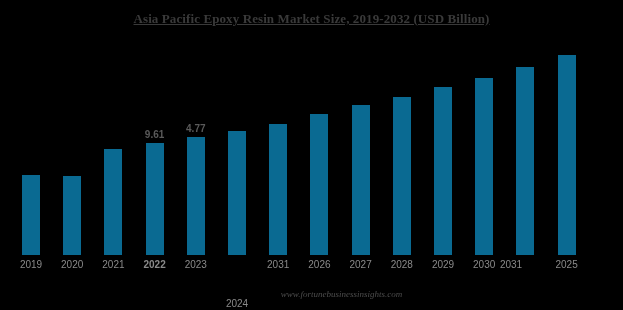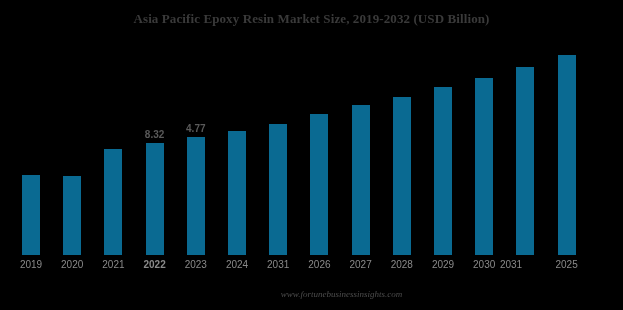--- a/index.html
+++ b/index.html
@@ -30,20 +30,21 @@
     left: 0;
     width: 623px;
     text-align: center;
     font-family: "Liberation Serif", "DejaVu Serif", serif;
     font-weight: bold;
     font-size: 13px;
     line-height: 16px;
     letter-spacing: 0.1px;
     color: #3a3a3a;
     white-space: nowrap;
+    text-decoration: underline;
   }
 
   
   #plot-area {
     position: absolute;
     left: 0;
     top: 40px;
     width: 623px;
     height: 215px;
   }
@@ -125,21 +126,21 @@
         <div class="bar" title="2019: 5.96" style="height: 80.1px; background: rgb(10, 106, 146);"></div>
       </div>
       <div class="bar-group" style="left: 63.2px;">
         <div class="bar" title="2020: 5.89" style="height: 79.1px; background: rgb(10, 106, 146);"></div>
       </div>
       <div class="bar-group" style="left: 104.4px;">
         <div class="bar" title="2021: 7.89" style="height: 106px; background: rgb(10, 106, 146);"></div>
       </div>
       <div class="bar-group" style="left: 145.6px;">
         <div class="bar" title="2022: 8.32" style="height: 111.8px; background: rgb(10, 106, 146);"></div>
-        <div class="bar-value-label" style="bottom: 114.8px;">8.32</div>
+        <div class="bar-value-label" style="bottom: 114.8px;">9.61</div>
       </div>
       <div class="bar-group" style="left: 186.8px;">
         <div class="bar" title="2023: 8.76" style="height: 117.7px; background: rgb(10, 106, 146);"></div>
         <div class="bar-value-label" style="bottom: 120.7px;">4.77</div>
       </div>
       <div class="bar-group" style="left: 228px;">
         <div class="bar" title="2024: 9.23" style="height: 124px; background: rgb(10, 106, 146);"></div>
       </div>
       <div class="bar-group" style="left: 269.2px;">
         <div class="bar" title="2025: 9.76" style="height: 131.2px; background: rgb(10, 106, 146);"></div>
@@ -167,21 +168,21 @@
       </div>
     </div>
 
   <div id="x-axis-labels">
 
   <div class="x-tick-label" style="left: 11px;">2019</div>
       <div class="x-tick-label" style="left: 52.2px;">2020</div>
       <div class="x-tick-label" style="left: 93.4px;">2021</div>
       <div class="x-tick-label" style="left: 134.6px; font-weight: bold;">2022</div>
       <div class="x-tick-label" style="left: 175.8px;">2023</div>
-      <div class="x-tick-label" style="left: 217px;">2024</div>
+      <div class="x-tick-label" style="left: 217px; margin-top: 39px;">2024</div>
       <div class="x-tick-label" style="left: 258.2px;">2031</div>
       <div class="x-tick-label" style="left: 299.4px;">2026</div>
       <div class="x-tick-label" style="left: 340.6px; text-align: center;">2027</div>
       <div class="x-tick-label" style="left: 381.8px;">2028</div>
       <div class="x-tick-label" style="left: 423px;">2029</div>
       <div class="x-tick-label" style="left: 464.2px;">2030</div>
       <div class="x-tick-label" style="left: 491px;">2031</div>
       <div class="x-tick-label" style="left: 546.6px;">2025</div>
     </div>
 

